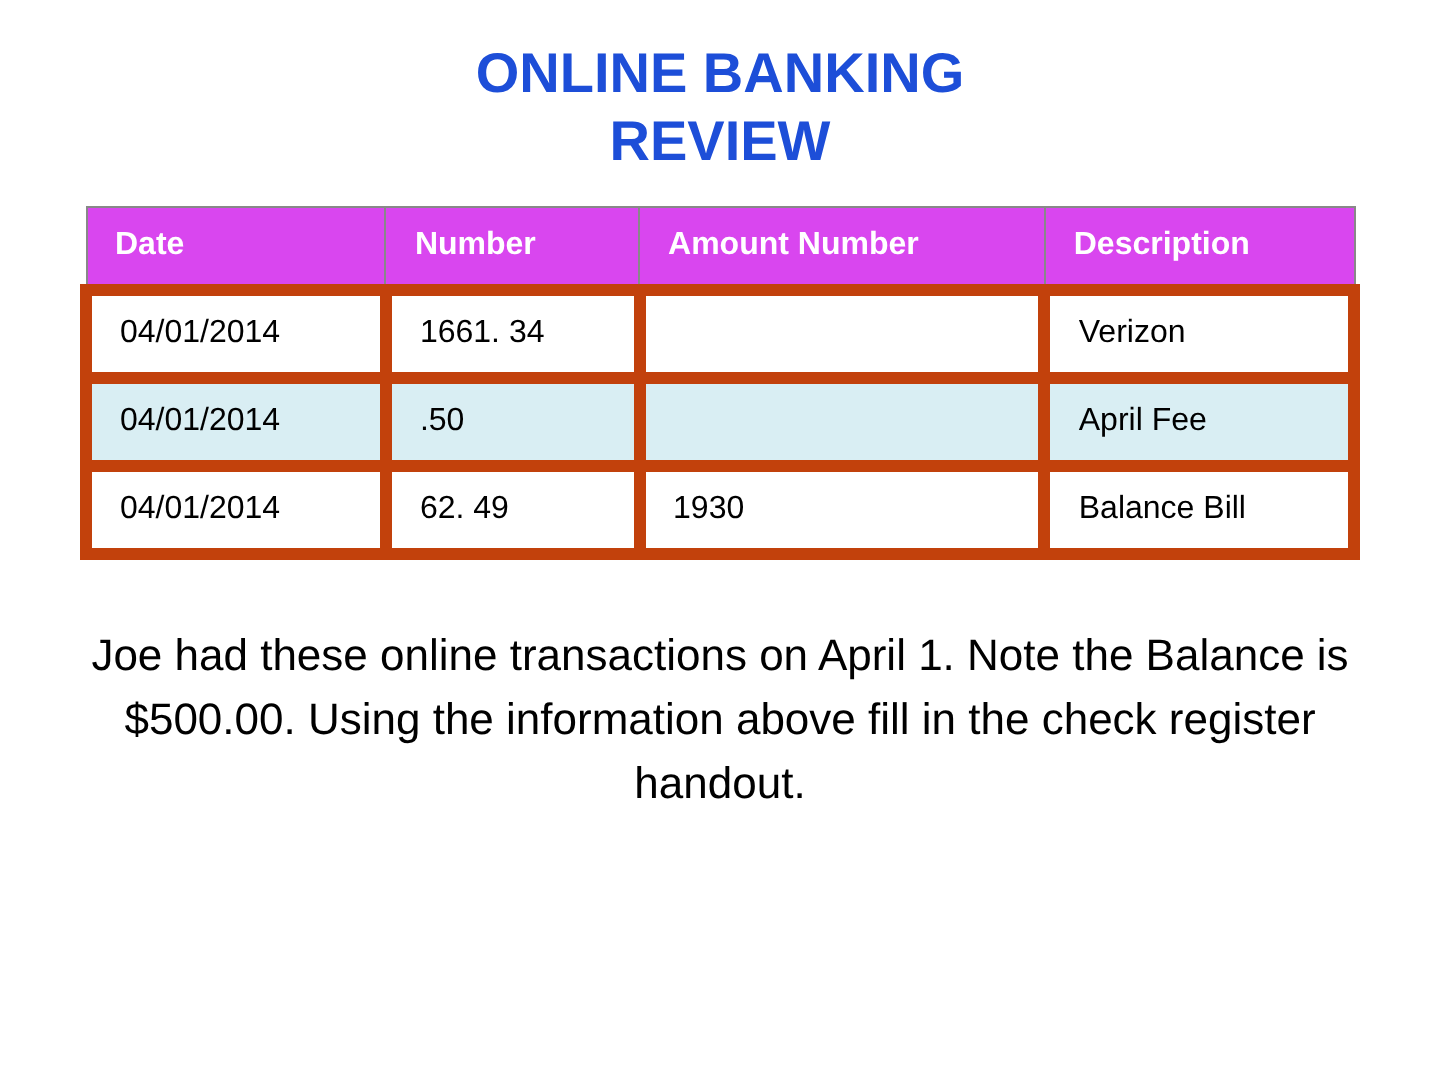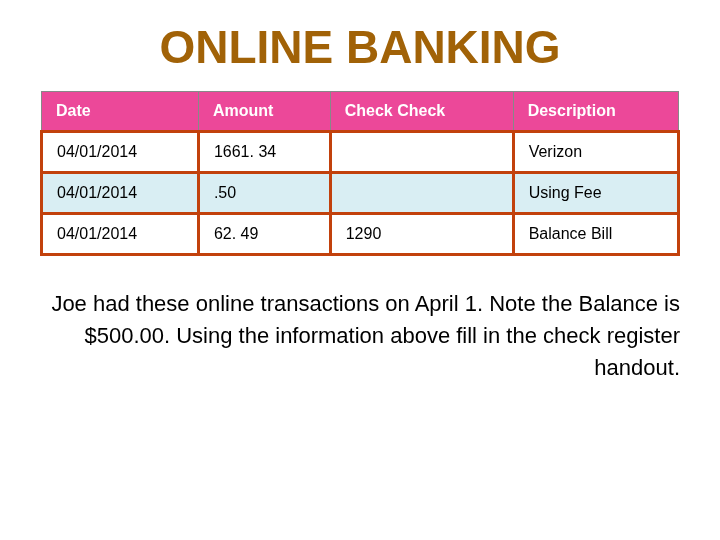--- a/index.html
+++ b/index.html
@@ -15,35 +15,35 @@
       font-family: Arial, sans-serif;
       overflow: hidden;
       display: flex;
       flex-direction: column;
       align-items: center;
       padding: 20px 40px;
     }
 
     .title {
       text-align: center;
-      font-size: 46px;
+      font-size: 28px;
       font-weight: bold;
       line-height: 1.2;
       margin-bottom: 16px;
-      color: #a16207;
+      color: #1d4ed8;
     }
 
     .table-container {
       width: 100%;
       border-collapse: collapse;
       margin-bottom: 24px;
     }
 
     .table-container thead tr {
-      background-color: #ec4899;
+      background-color: #d946ef;
       color: #ffffff;
       margin-left: 28px;
     }
 
     .table-container thead th {
       padding: 10px 14px;
       text-align: left;
       font-size: 16px;
       font-weight: bold;
       border: 1px solid #888;
@@ -53,64 +53,65 @@
       background-color: #ffffff;
     }
 
     .table-container tbody tr:nth-child(even) {
       background-color: #d9eef3;
     }
 
     .table-container tbody td {
       padding: 10px 14px;
       font-size: 16px;
-      border: 3px solid #c2410c;
+      border: 6px solid #c2410c;
       color: #000000;
     }
 
     .description-text {
       font-size: 22px;
       line-height: 1.45;
       color: #000000;
-      text-align: right;
+      text-align: center;
       width: 100%;
       margin-top: 8px;
     }
   </style>
 </head>
 <body>
 
 <div class="title">
   <span>ONLINE BANKING</span><br>
+  <span>REVIEW</span>
 </div>
 
 <table class="table-container">
   <thead>
     <tr>
       <th>Date</th>
-      <th>Amount</th>
-      <th>Check Check</th>
+      <th>Number</th>
+      <th>Amount Number</th>
       <th>Description</th>
     </tr>
   </thead>
   <tbody id="table-body">
   <tr>
         <td>04/01/2014</td>
         <td>1661. 34</td>
         <td></td>
         <td>Verizon</td>
       </tr>
       <tr>
         <td>04/01/2014</td>
         <td>.50</td>
         <td></td>
-        <td>Using Fee</td>
+        <td>April Fee</td>
       </tr>
       <tr>
         <td>04/01/2014</td>
         <td>62. 49</td>
-        <td>1290</td>
+        <td>1930</td>
         <td>Balance Bill</td>
       </tr>
     </tbody>
 </table>
 
 <div class="description-text">Joe had these online transactions on April 1. Note the Balance is $500.00. Using the information above fill in the check register handout.</div>
 
 </body></html>

